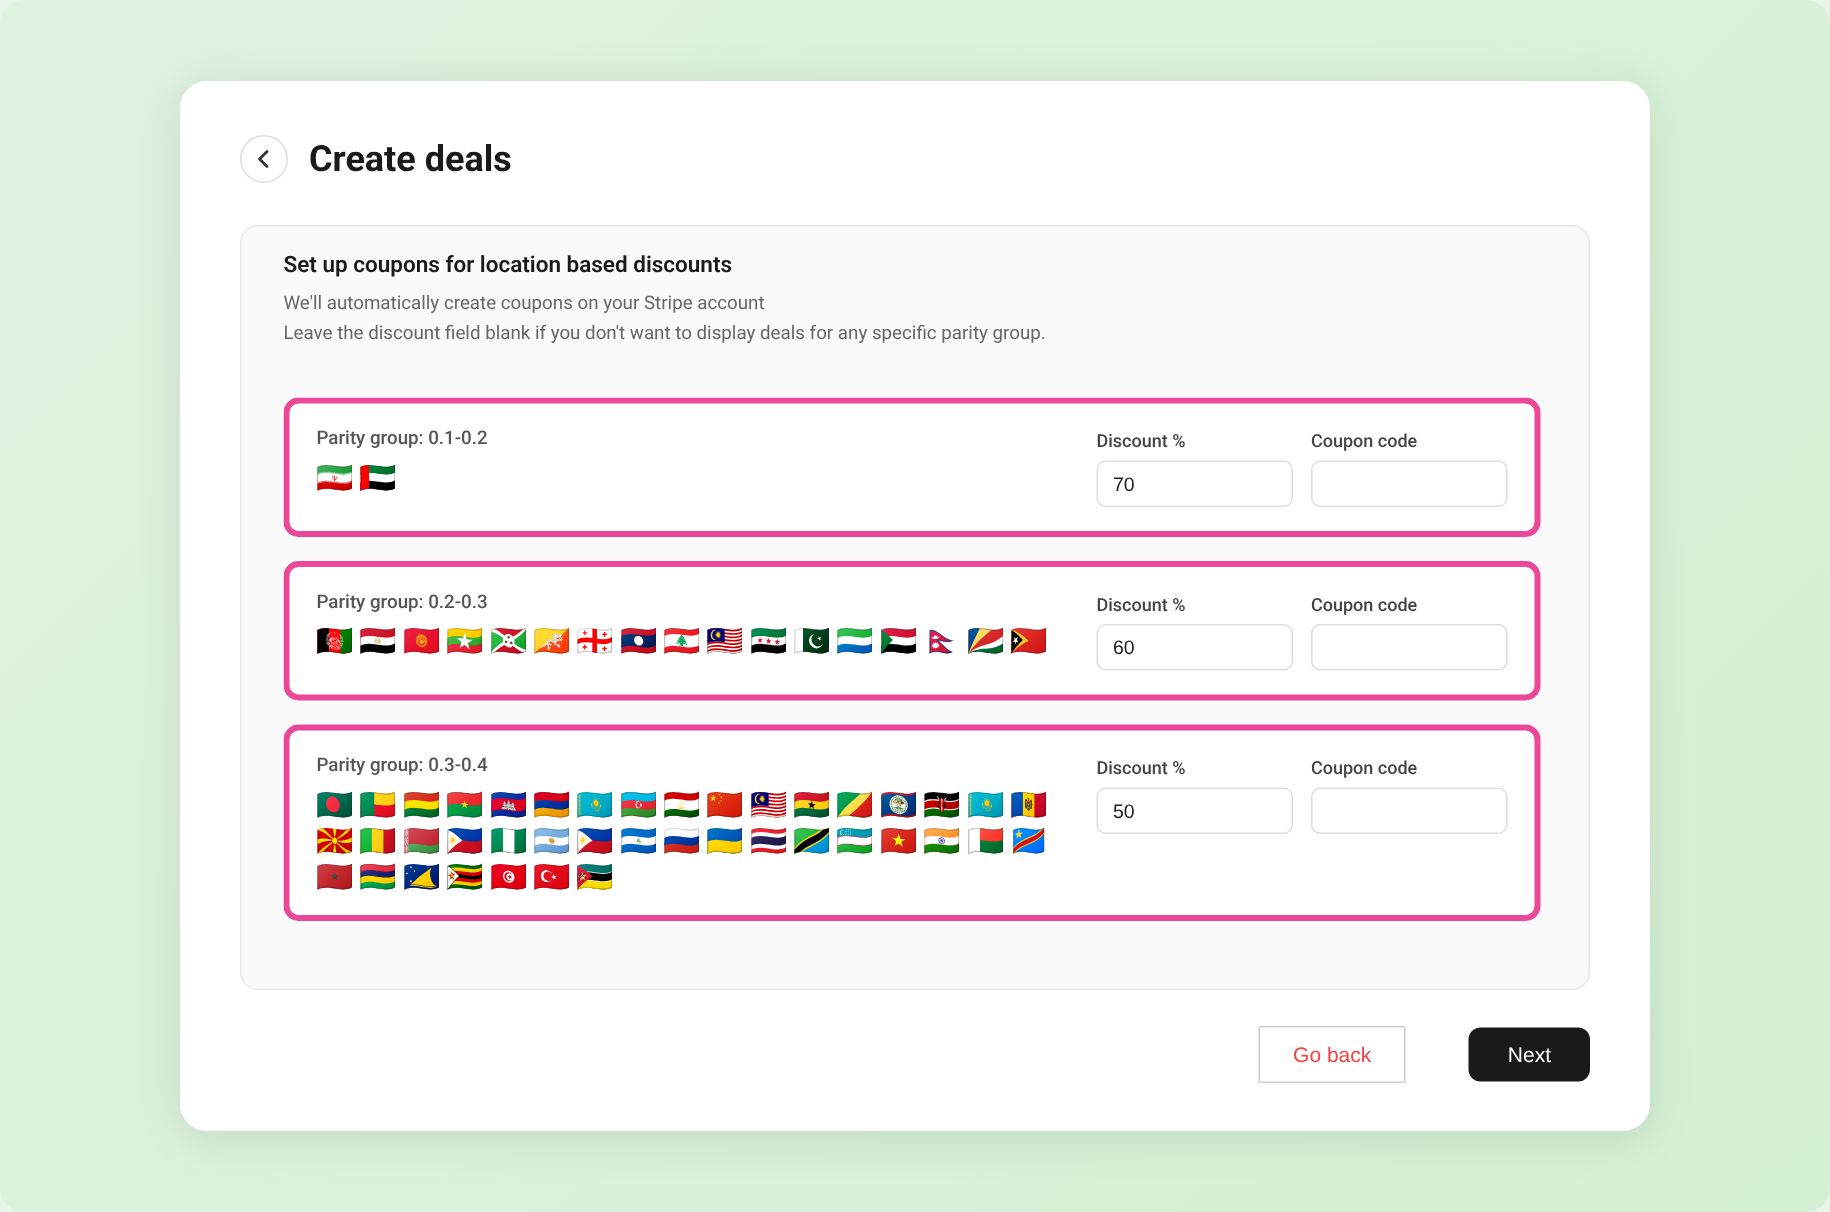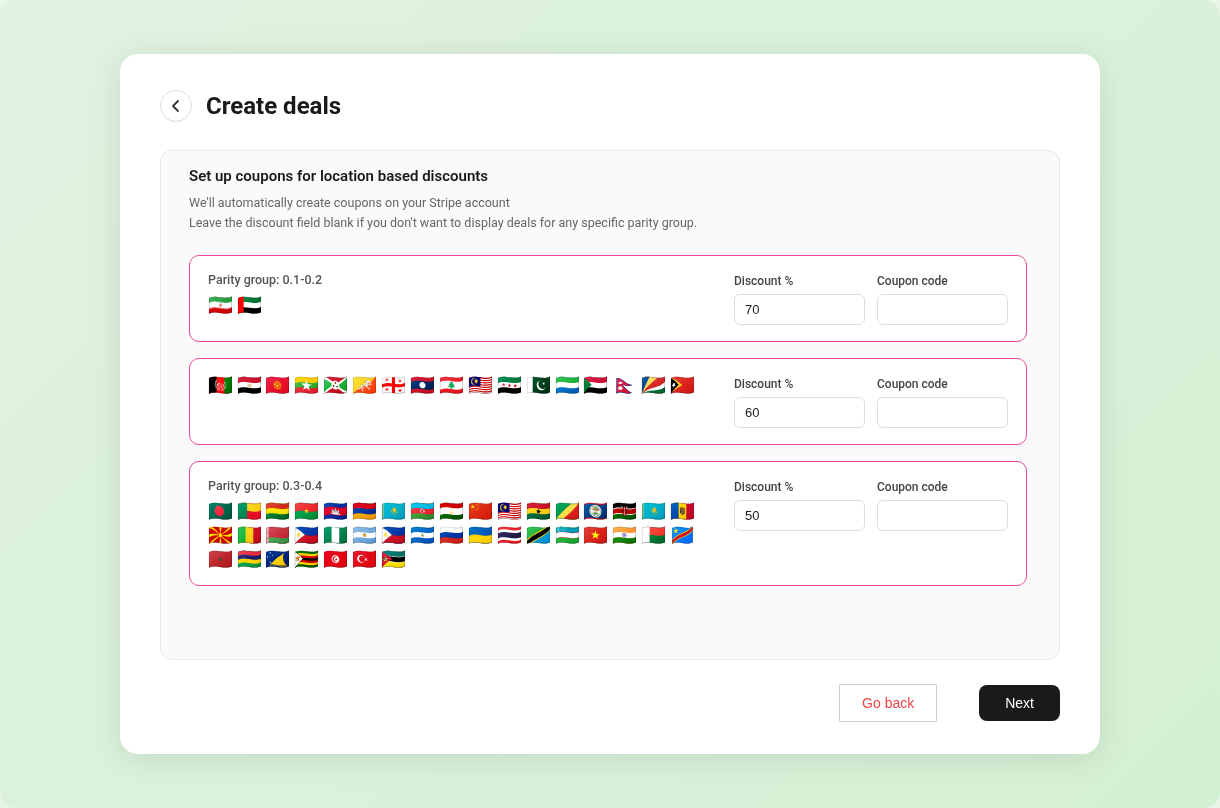--- a/index.html
+++ b/index.html
@@ -71,29 +71,29 @@
     .section-title {
       font-size: 15px;
       font-weight: 600;
       color: #1a1a1a;
       margin-bottom: 8px;
     }
     .section-subtitle {
       font-size: 12.5px;
       color: #666;
       line-height: 1.6;
-      margin-bottom: 22px;
+      margin-bottom: 32px;
     }
     .parity-groups-container {
       max-height: 460px;
       overflow-y: auto;
       padding-right: 4px;
     }
     .parity-group {
-      border: 1px solid #ec4899;
+      border: 4px solid #ec4899;
       border-radius: 10px;
       background: #fff;
       padding: 16px 18px;
       margin-bottom: 16px;
       display: flex;
       align-items: flex-start;
       gap: 20px;
     }
     .parity-left {
       flex: 1;
@@ -220,20 +220,21 @@
                 <input class="field-input" type="text" value="70" style="">
               </div>
               <div class="field-group">
                 <div class="field-label">Coupon code</div>
                 <input class="field-input" type="text" style="">
               </div>
             </div>
           </div>
           <div class="parity-group">
             <div class="parity-left">
+              <div class="parity-label">Parity group: 0.2-0.3</div>
               <div class="flags-container">
                 <span class="flag">🇦🇫</span>
                 <span class="flag">🇪🇬</span>
                 <span class="flag">🇰🇬</span>
                 <span class="flag">🇲🇲</span>
                 <span class="flag">🇧🇮</span>
                 <span class="flag">🇧🇹</span>
                 <span class="flag">🇬🇪</span>
                 <span class="flag">🇱🇦</span>
                 <span class="flag">🇱🇧</span>

